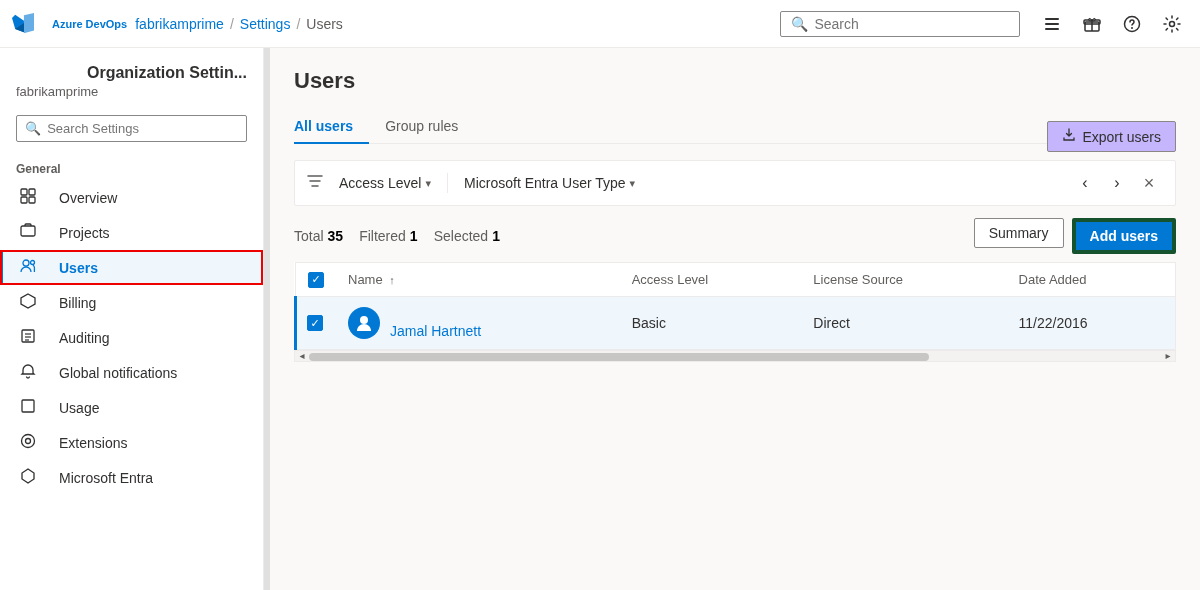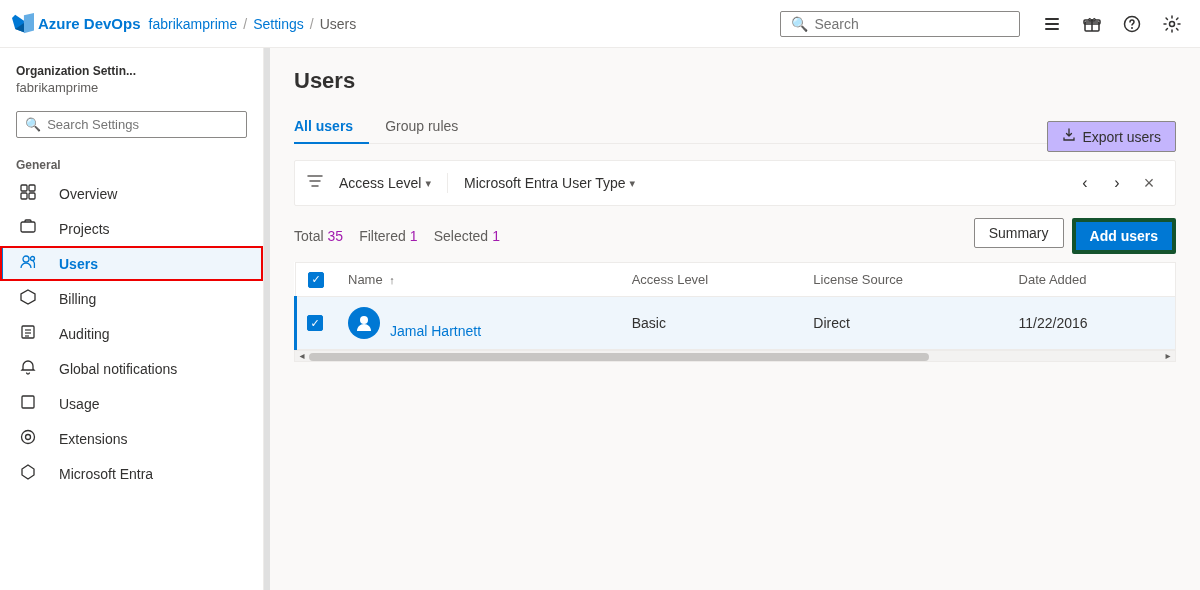--- a/index.html
+++ b/index.html
@@ -4,21 +4,21 @@
   <style>
     * { box-sizing: border-box; margin: 0; padding: 0; }
     body { font-family: 'Segoe UI', Arial, sans-serif; font-size: 14px; color: #323130; background: #fff; overflow: hidden; }
 
     
     .topnav {
       display: flex; align-items: center; height: 48px;
       background: #fff; border-bottom: 1px solid #edebe9;
       padding: 0 12px; gap: 8px;
     }
-    .topnav-logo { display: flex; align-items: center; gap: 4px; color: #0078d4; font-weight: 600; font-size: 15px; }
+    .topnav-logo { display: flex; align-items: center; gap: 18px; color: #0078d4; font-weight: 600; font-size: 11px; }
     .topnav-logo svg { width: 22px; height: 22px; }
     .topnav-breadcrumb { display: flex; align-items: center; gap: 6px; color: #605e5c; font-size: 14px; }
     .topnav-breadcrumb span.sep { color: #a19f9d; }
     .topnav-search {
       margin-left: auto; display: flex; align-items: center;
       border: 1px solid #8a8886; border-radius: 2px;
       padding: 4px 10px; gap: 6px; width: 240px; background: #fff;
     }
     .topnav-search input {
       border: none; outline: none; font-size: 14px; color: #323130; width: 100%; background: transparent;
@@ -32,21 +32,21 @@
     
     .layout { display: flex; height: calc(100vh - 48px); }
 
     
     .sidebar {
       width: 264px; min-width: 264px; background: #fff;
       border-right: 1px solid #edebe9; overflow-y: auto;
       display: flex; flex-direction: column;
     }
     .sidebar-header { padding: 16px 16px 8px 16px; }
-    .sidebar-title { font-size: 12px; font-weight: 600; color: #323130; white-space: nowrap; overflow: hidden; text-overflow: ellipsis; }
+    .sidebar-title { font-size: 16px; font-weight: 600; color: #323130; white-space: nowrap; overflow: hidden; text-overflow: ellipsis; text-align: right; }
     .sidebar-subtitle { font-size: 13px; color: #605e5c; margin-top: 2px; }
     .sidebar-search {
       margin: 8px 16px 12px 16px;
       display: flex; align-items: center; gap: 6px;
       border: 1px solid #8a8886; border-radius: 2px; padding: 5px 8px;
     }
     .sidebar-search input { border: none; outline: none; font-size: 13px; color: #323130; width: 100%; background: transparent; }
     .sidebar-section-label { font-size: 12px; font-weight: 600; color: #605e5c; padding: 8px 16px 4px 16px; text-transform: none; }
     .sidebar-item {
       display: flex; align-items: center; gap: 22px;
@@ -101,21 +101,21 @@
       width: 28px; height: 28px; display: flex; align-items: center; justify-content: center;
       border: none; background: none; cursor: pointer; font-size: 18px; color: #605e5c; border-radius: 2px;
     }
 
     
     .stats-row {
       display: flex; align-items: center; gap: 4px;
       margin-bottom: 8px;
     }
     .stats-label { font-size: 14px; color: #605e5c; }
-    .stats-value { font-size: 14px; font-weight: 400; color: #a21caf; margin-right: 12px; }
+    .stats-value { font-size: 14px; font-weight: 700; color: #000000; margin-right: 12px; }
     .stats-actions { margin-left: auto; display: flex; align-items: flex-start; gap: 8px; }
     .summary-btn {
       border: 1px solid #8a8886; background: #fff; padding: 6px 14px;
       font-size: 14px; cursor: pointer; border-radius: 2px; color: #323130;
     }
     .add-users-btn {
       border: 4px solid #14532d; background: #0078d4; padding: 6px 14px;
       font-size: 14px; cursor: pointer; border-radius: 2px; color: #fff; font-weight: 600;
     }
 

